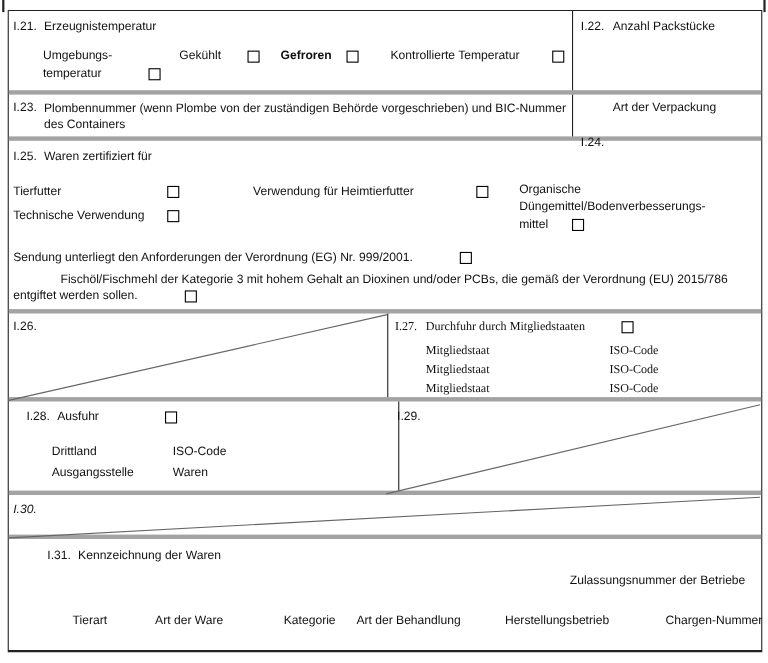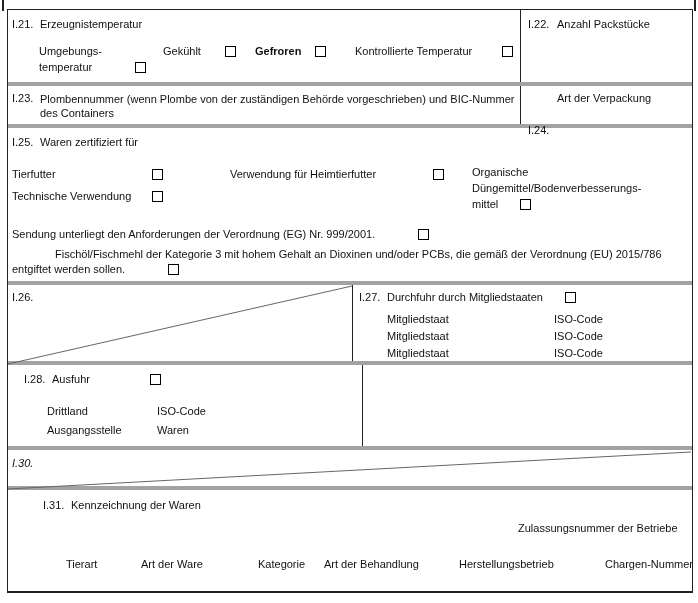--- a/index.html
+++ b/index.html
@@ -88,21 +88,21 @@
       </div>
     </div>
 
     <div class="row" style="top:275px;height:80px;">
       <div class="cell divider" style="left:0;width:345px;">
         <span class="abs num" style="left:4px;top:6px;">I.26.</span>
         <svg class="diag" width="345" height="80">
           <line x1="0" y1="79" x2="344" y2="1" stroke="#666" stroke-width="1"></line>
         </svg>
       </div>
-      <div class="cell" style="left:345px;width:339px;">
+      <div class="cell" style="left:345px;width:339px;font-family:Liberation Serif, serif;">
         <span class="abs num" style="left:6px;top:6px;">I.27.</span>
         <span class="abs" style="left:34px;top:6px;">Durchfuhr durch Mitgliedstaaten</span>
         <span class="abs cb" style="left:212px;top:7px;"></span>
 
         <span class="abs" style="left:34px;top:28px;">Mitgliedstaat</span>
         <span class="abs" style="left:201px;top:28px;">ISO-Code</span>
         <span class="abs" style="left:34px;top:45px;">Mitgliedstaat</span>
         <span class="abs" style="left:201px;top:45px;">ISO-Code</span>
         <span class="abs" style="left:34px;top:62px;">Mitgliedstaat</span>
         <span class="abs" style="left:201px;top:62px;">ISO-Code</span>
@@ -111,20 +111,26 @@
 
     <div class="row" style="top:355px;height:85px;">
       <div class="cell divider" style="left:12px;width:343px;">
         <span class="abs num" style="left:4px;top:8px;">I.28.</span>
         <span class="abs" style="left:32px;top:8px;">Ausfuhr</span>
         <span class="abs cb" style="left:130px;top:9px;"></span>
         <span class="abs" style="left:27px;top:40px;">Drittland</span>
         <span class="abs" style="left:137px;top:40px;">ISO-Code</span>
         <span class="abs" style="left:27px;top:59px;">Ausgangsstelle</span>
         <span class="abs" style="left:137px;top:59px;">Waren</span>
+      </div>
+      <div class="cell" style="left:343px;width:341px;">
+        <span class="abs num" style="left:10px;top:8px;">I.29.</span>
+        <svg class="diag" width="341" height="85">
+          <line x1="0" y1="84" x2="340" y2="3" stroke="#666" stroke-width="1"></line>
+        </svg>
       </div>
     </div>
 
     <div class="row" style="top:440px;height:40px;">
       <div class="cell" style="left:0;width:684px;">
         <span class="abs num" style="left:4px;top:7px;font-style:italic;">I.30.</span>
         <svg class="diag" width="684" height="40">
           <line x1="0" y1="39" x2="683" y2="2" stroke="#666" stroke-width="1"></line>
         </svg>
       </div>

